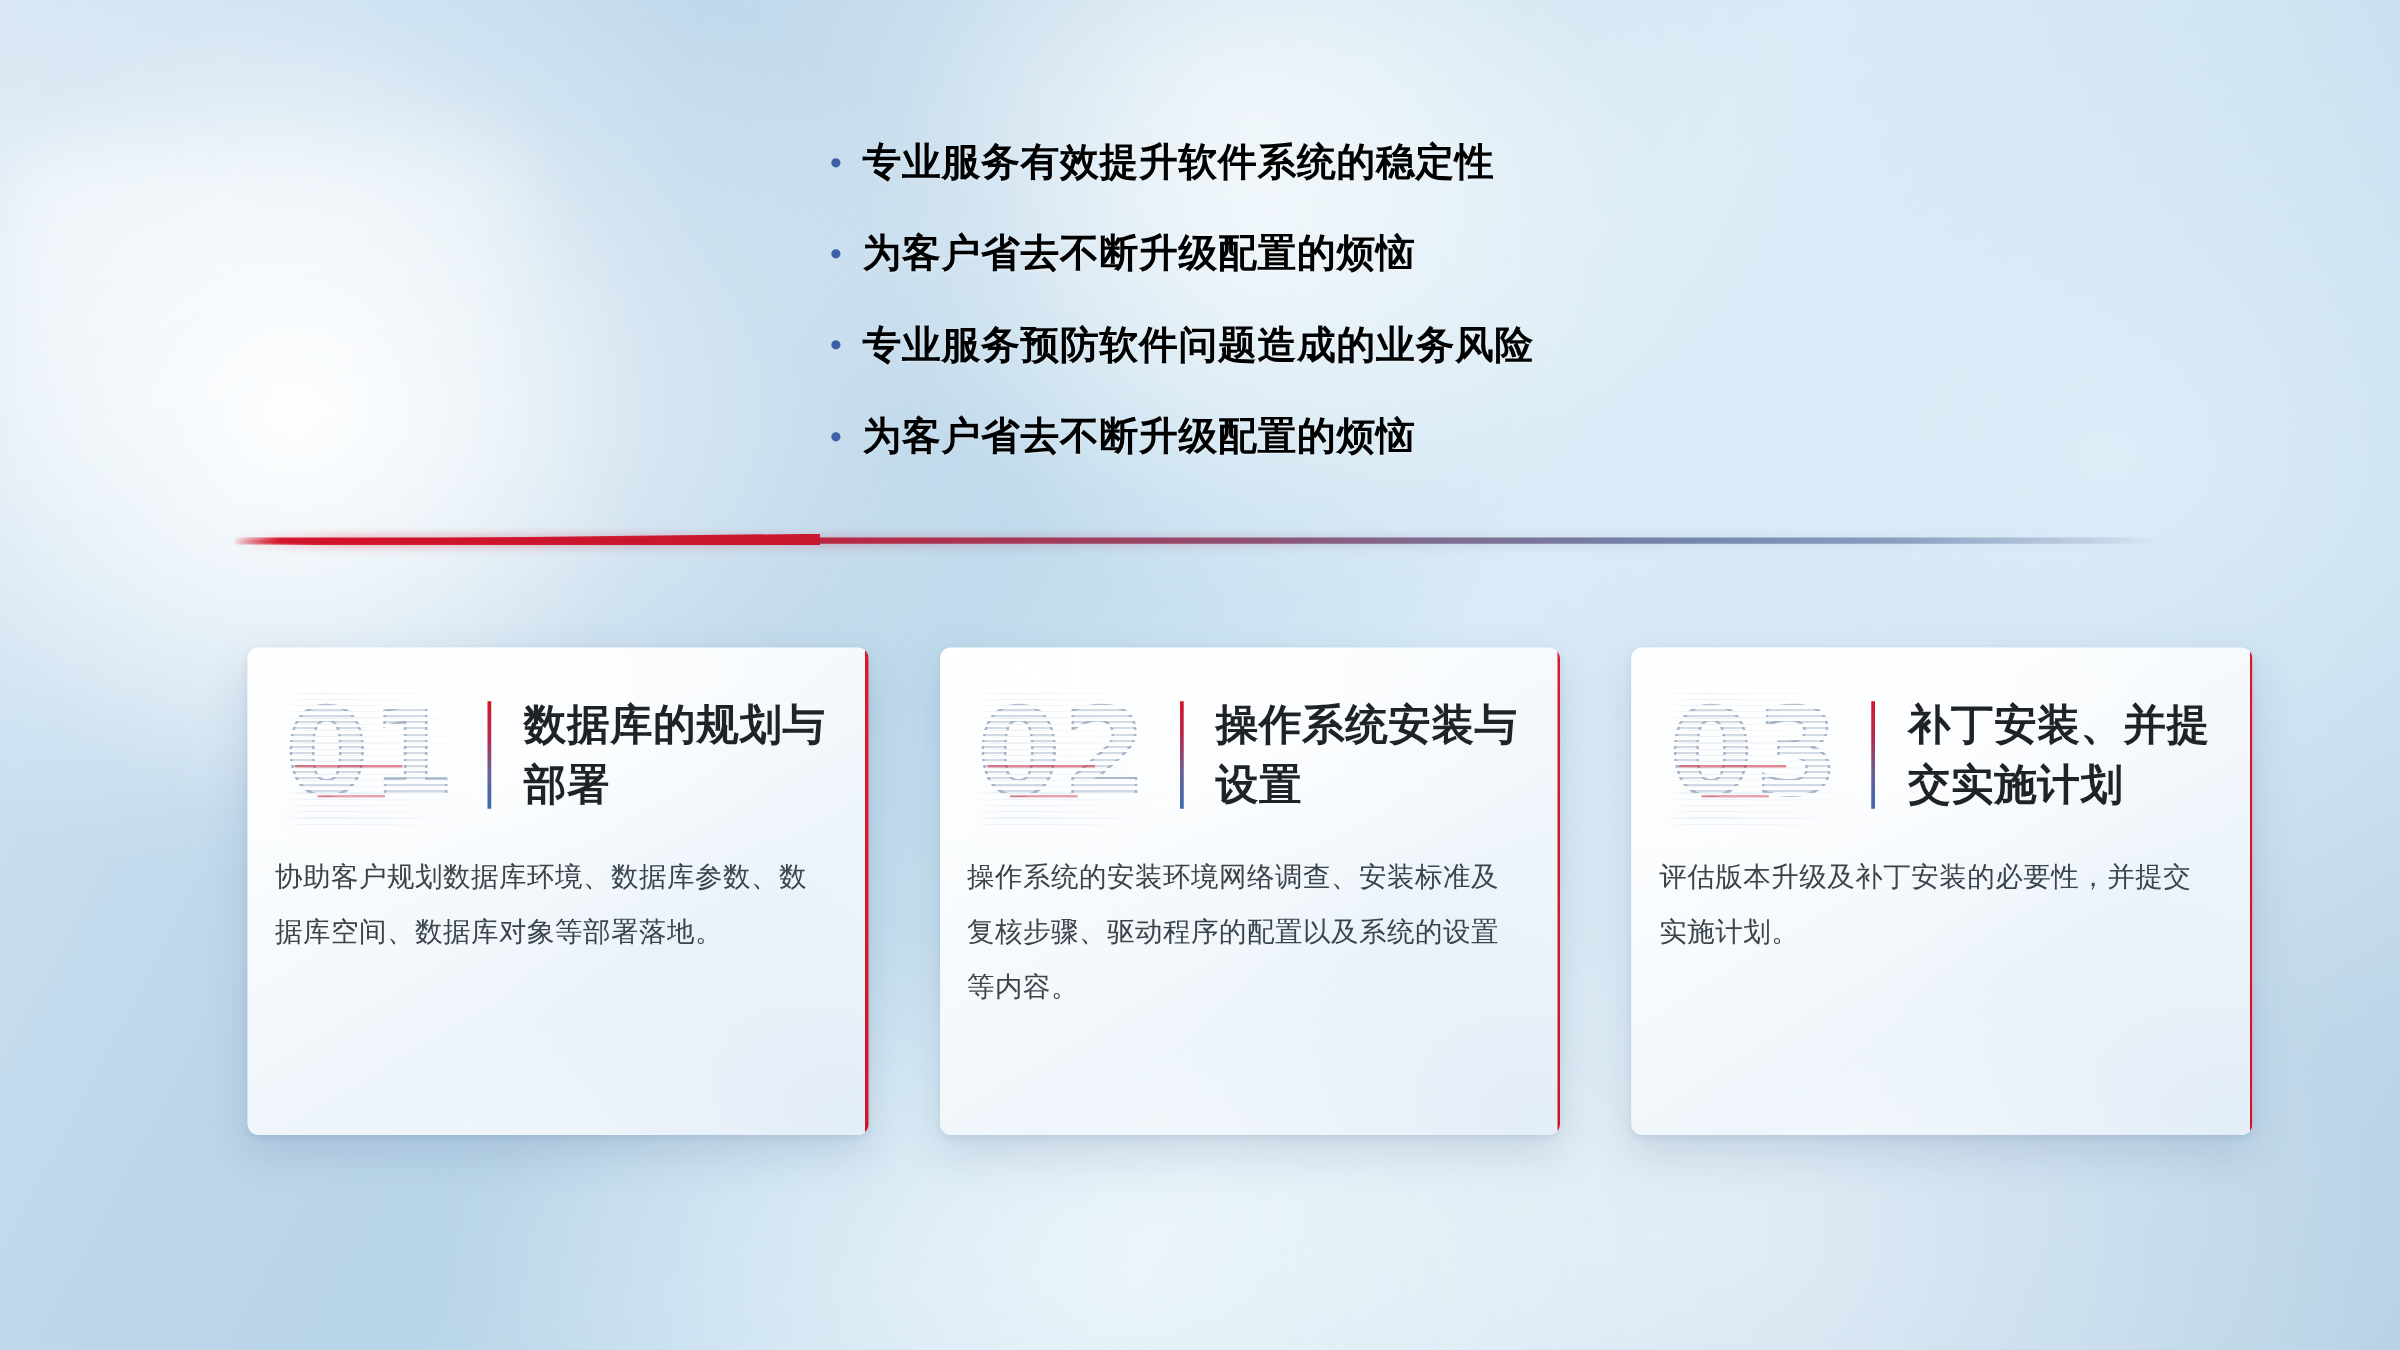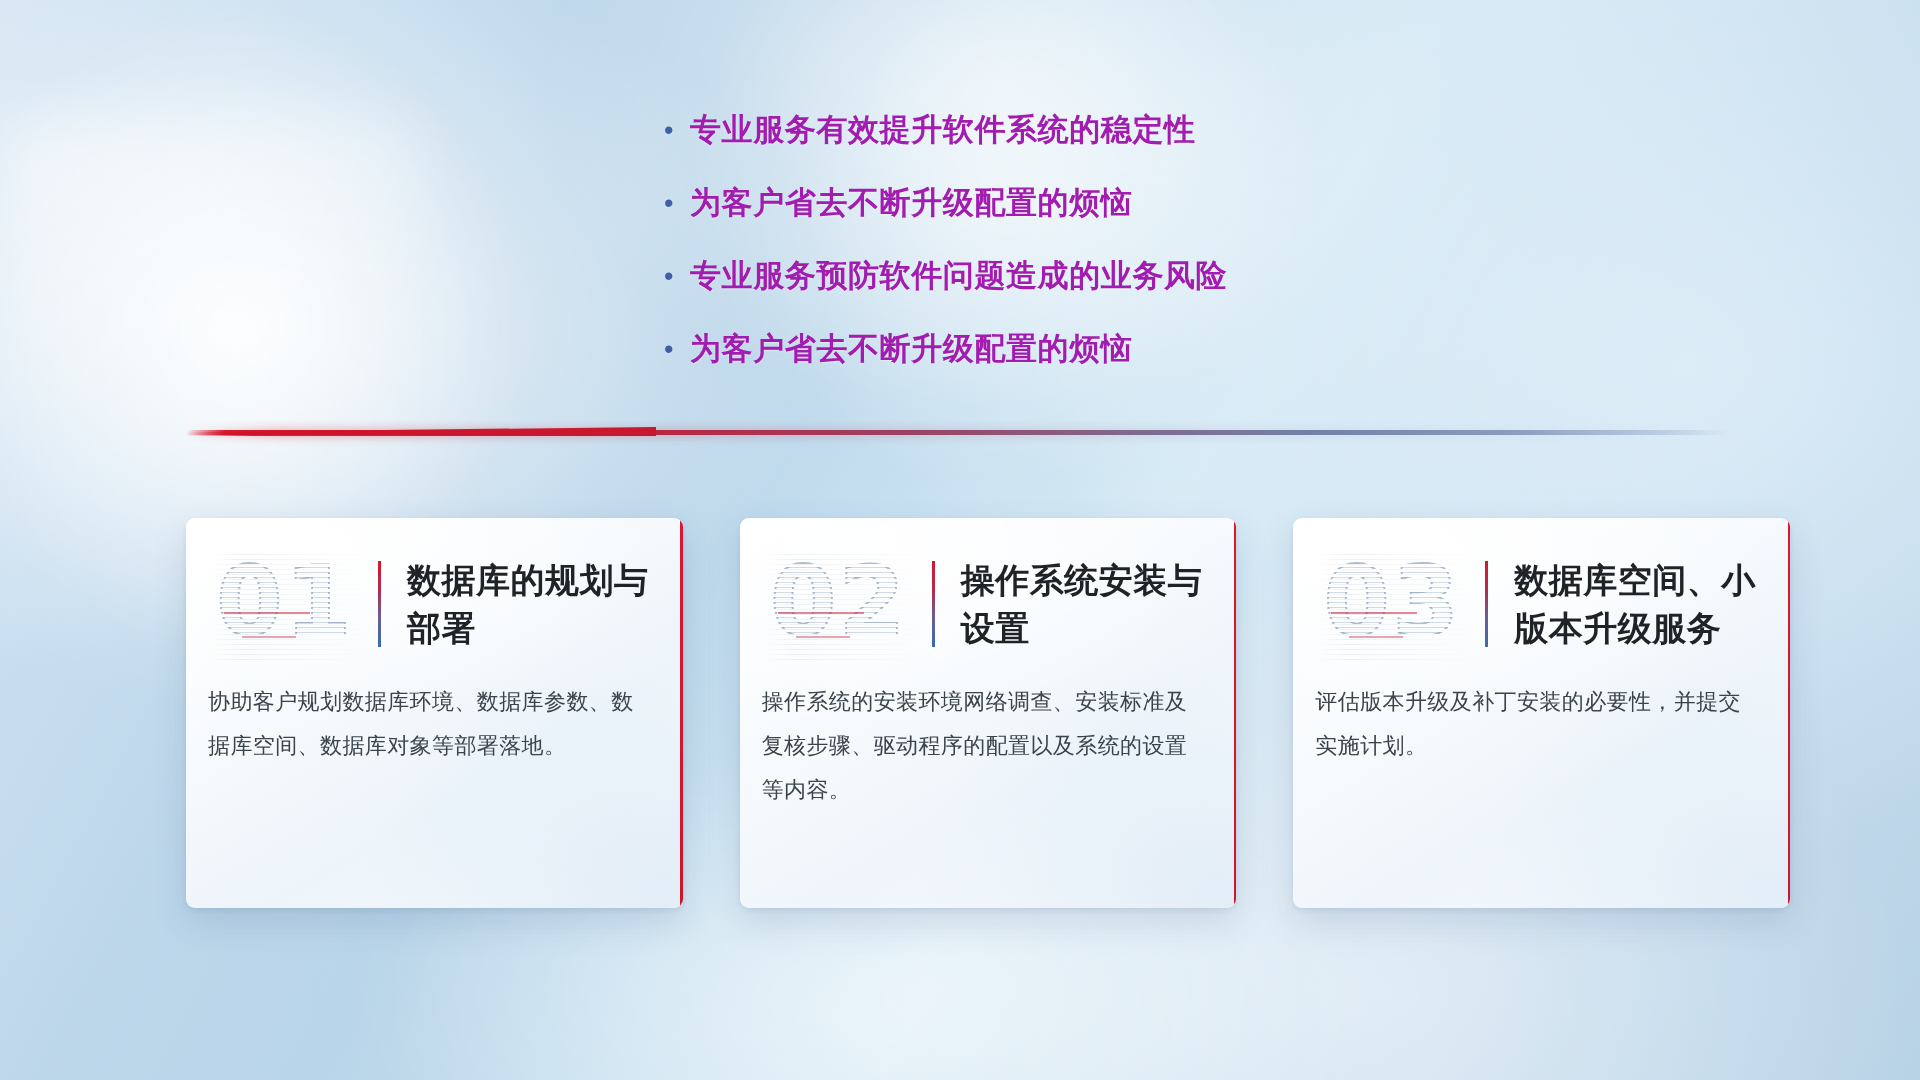--- a/index.html
+++ b/index.html
@@ -81,21 +81,21 @@
     flex: 0 0 26px;
     color: #3f5fa6;
     font-size: 27px;
     line-height: 44px;
     text-align: left;
     padding-left: 4px;
   }
   .bullet-text {
     font-size: 31px;
     line-height: 44px;
-    color: #a21caf;
+    color: #000000;
     letter-spacing: 0.6px;
     font-weight: 600;
     text-shadow: 0 1px 2px rgba(255,255,255,0.35);
   }
 
   
   .divider-wrap {
     position: absolute;
     left: 186px;
     top: 424px;
@@ -143,21 +143,21 @@
       rgba(214,16,36,0) 0%,
       rgba(214,16,36,0.6) 6%,
       rgba(170,50,80,0.4) 40%,
       rgba(110,120,170,0.22) 72%,
       rgba(130,150,186,0) 100%);
   }
 
   
   .cards {
     position: absolute;
-    left: 186px;
+    left: 198px;
     top: 518px;
     width: 1604px;
     height: 390px;
     display: flex;
     gap: 57px;
   }
   .card {
     position: relative;
     flex: 1 1 0;
     border-radius: 9px;
@@ -382,18 +382,18 @@
     <div class="card-sheen"></div>
     <div class="card-head">
       <div class="card-num">
         <div class="card-num-glyph">03</div>
         <div class="card-num-fill">03</div>
         <div class="card-num-streaks"></div>
         <div class="card-num-red"></div>
         <div class="card-num-red2"></div>
       </div>
       <div class="card-rule"></div>
-      <div class="card-title">数据库空间、小版本升级服务</div>
+      <div class="card-title">补丁安装、并提交实施计划</div>
     </div>
     <div class="card-body">评估版本升级及补丁安装的必要性，并提交实施计划。</div>
   </div>
 
 </div>
 
 </body></html>

